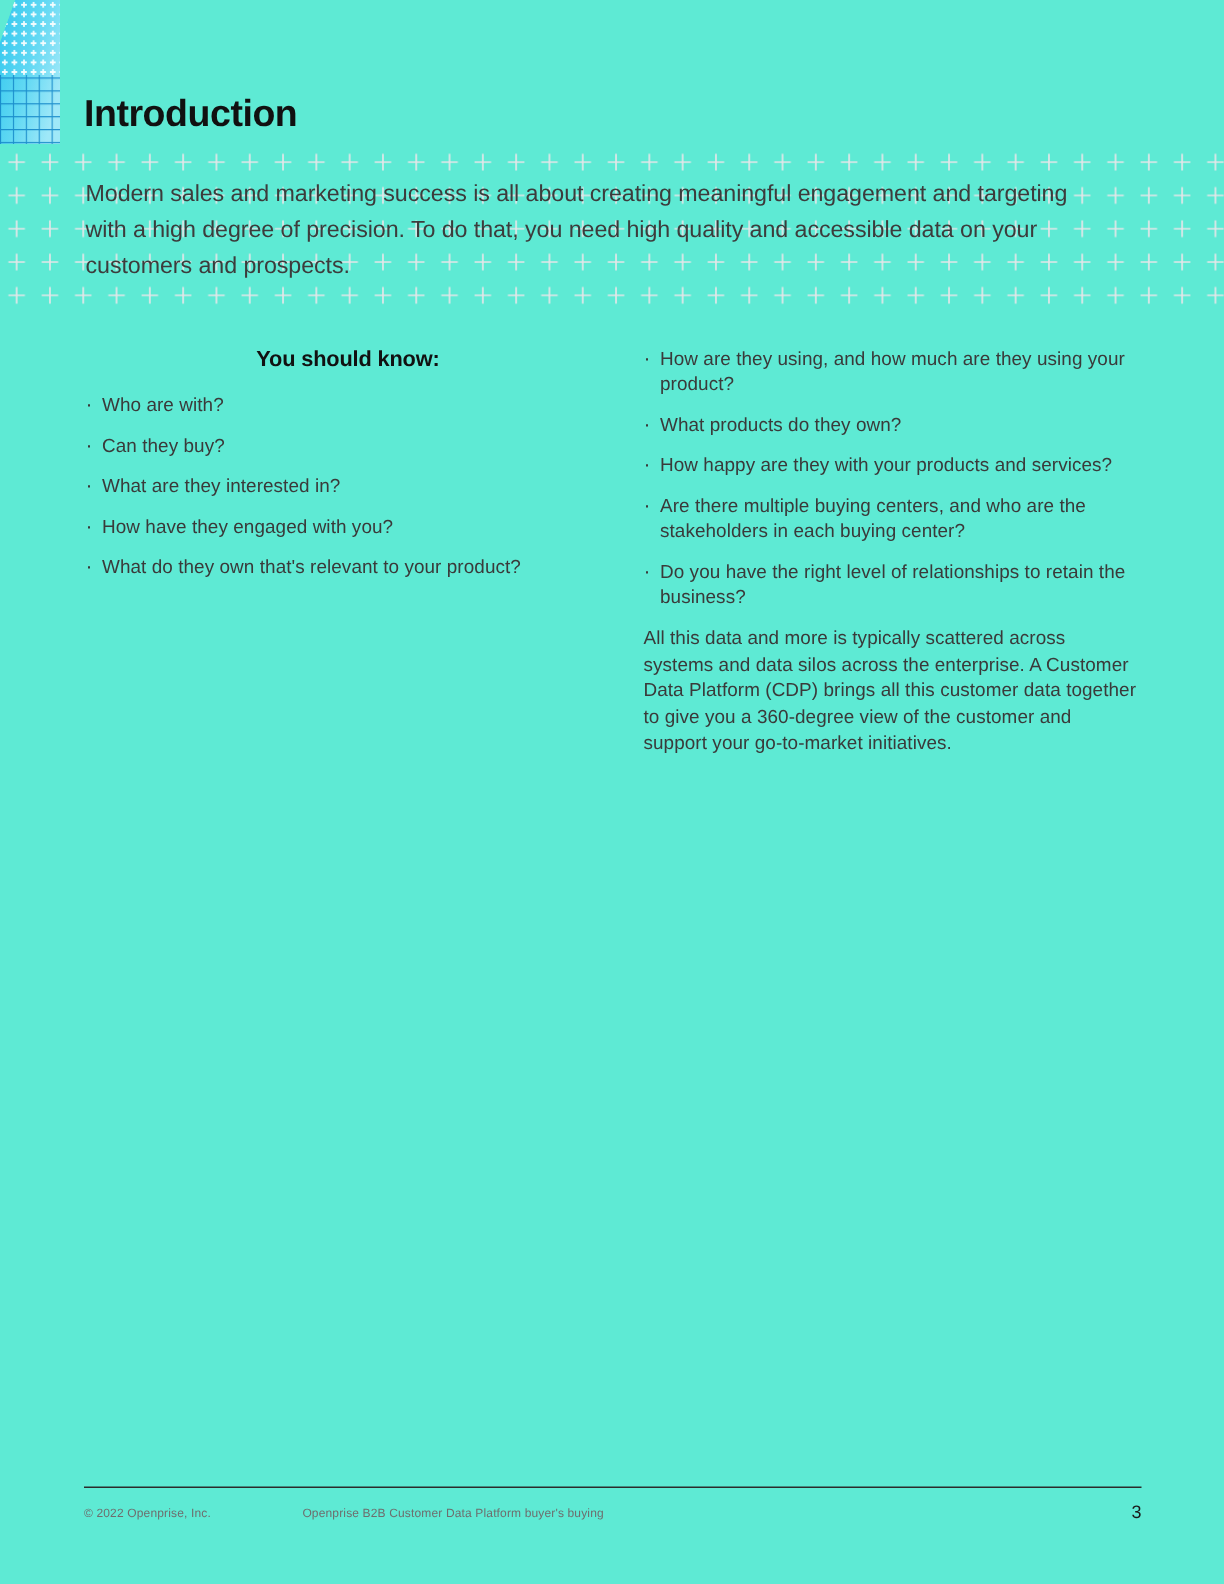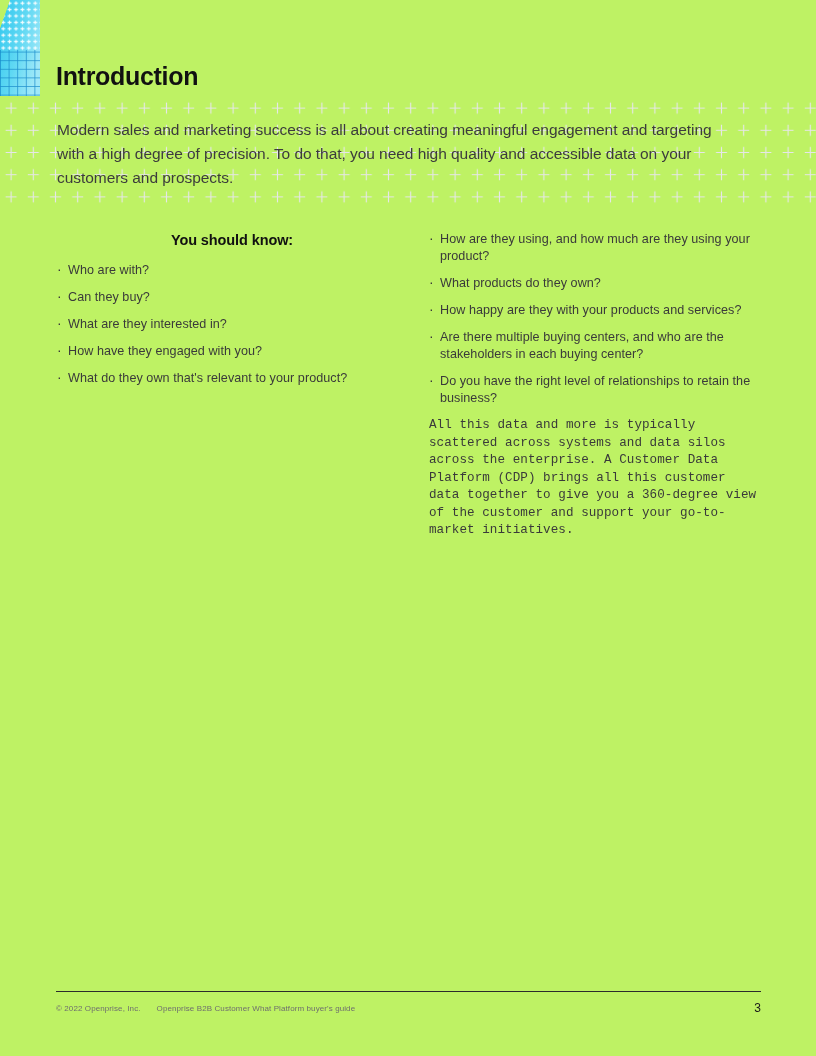--- a/index.html
+++ b/index.html
@@ -14,21 +14,21 @@
     overflow: hidden;
     font-family: "Liberation Sans", sans-serif;
     color: #1a1a1a;
     -webkit-font-smoothing: antialiased;
   }
 
   
   .page {
     position: absolute;
     inset: 0;
-    background: #bef264;
+    background: #5eead4;
   }
 
   
   .pattern-band {
     position: absolute;
     left: 0;
     top: 97px;
     width: 816px;
     height: 112px;
     z-index: 0;
@@ -117,21 +117,20 @@
     line-height: 17px;
   }
 
   .closing-para {
     margin: 9px 0 0 0;
     font-size: 12.6px;
     line-height: 17.5px;
     color: #3a3a3a;
     letter-spacing: 0.05px;
     width: 330px;
-    font-family: Liberation Mono, monospace;
   }
 
   
   .footer-rule {
     position: absolute;
     left: 56px;
     top: 991px;
     width: 705px;
     height: 1px;
     background: #2b2b2b;
@@ -139,20 +138,21 @@
   }
   .footer {
     position: absolute;
     left: 56px;
     top: 1000px;
     width: 705px;
     height: 16px;
     z-index: 3;
     display: flex;
     align-items: center;
+    gap: 45px;
   }
   .footer-copy {
     font-size: 8px;
     color: #6e6e6e;
     letter-spacing: 0.1px;
     white-space: nowrap;
   }
   .footer-doc {
     font-size: 8px;
     color: #6e6e6e;
@@ -227,17 +227,17 @@
       <li>How happy are they with your products and services?</li>
       <li>Are there multiple buying centers, and who are the stakeholders in each buying center?</li>
       <li>Do you have the right level of relationships to retain the business?</li>
     </ul>
     <p class="closing-para">All this data and more is typically scattered across systems and data silos across the enterprise. A Customer Data Platform (CDP) brings all this customer data together to give you a 360-degree view of the customer and support your go-to-market initiatives.</p>
   </div>
 
   <div class="footer-rule"></div>
   <div class="footer">
     <span class="footer-copy">© 2022 Openprise, Inc.</span>
-    <span class="footer-doc">Openprise B2B Customer What Platform buyer's guide</span>
+    <span class="footer-doc">Openprise B2B Customer Data Platform buyer's buying</span>
     <span class="footer-page">3</span>
   </div>
 
 </div>
 
 </body></html>

